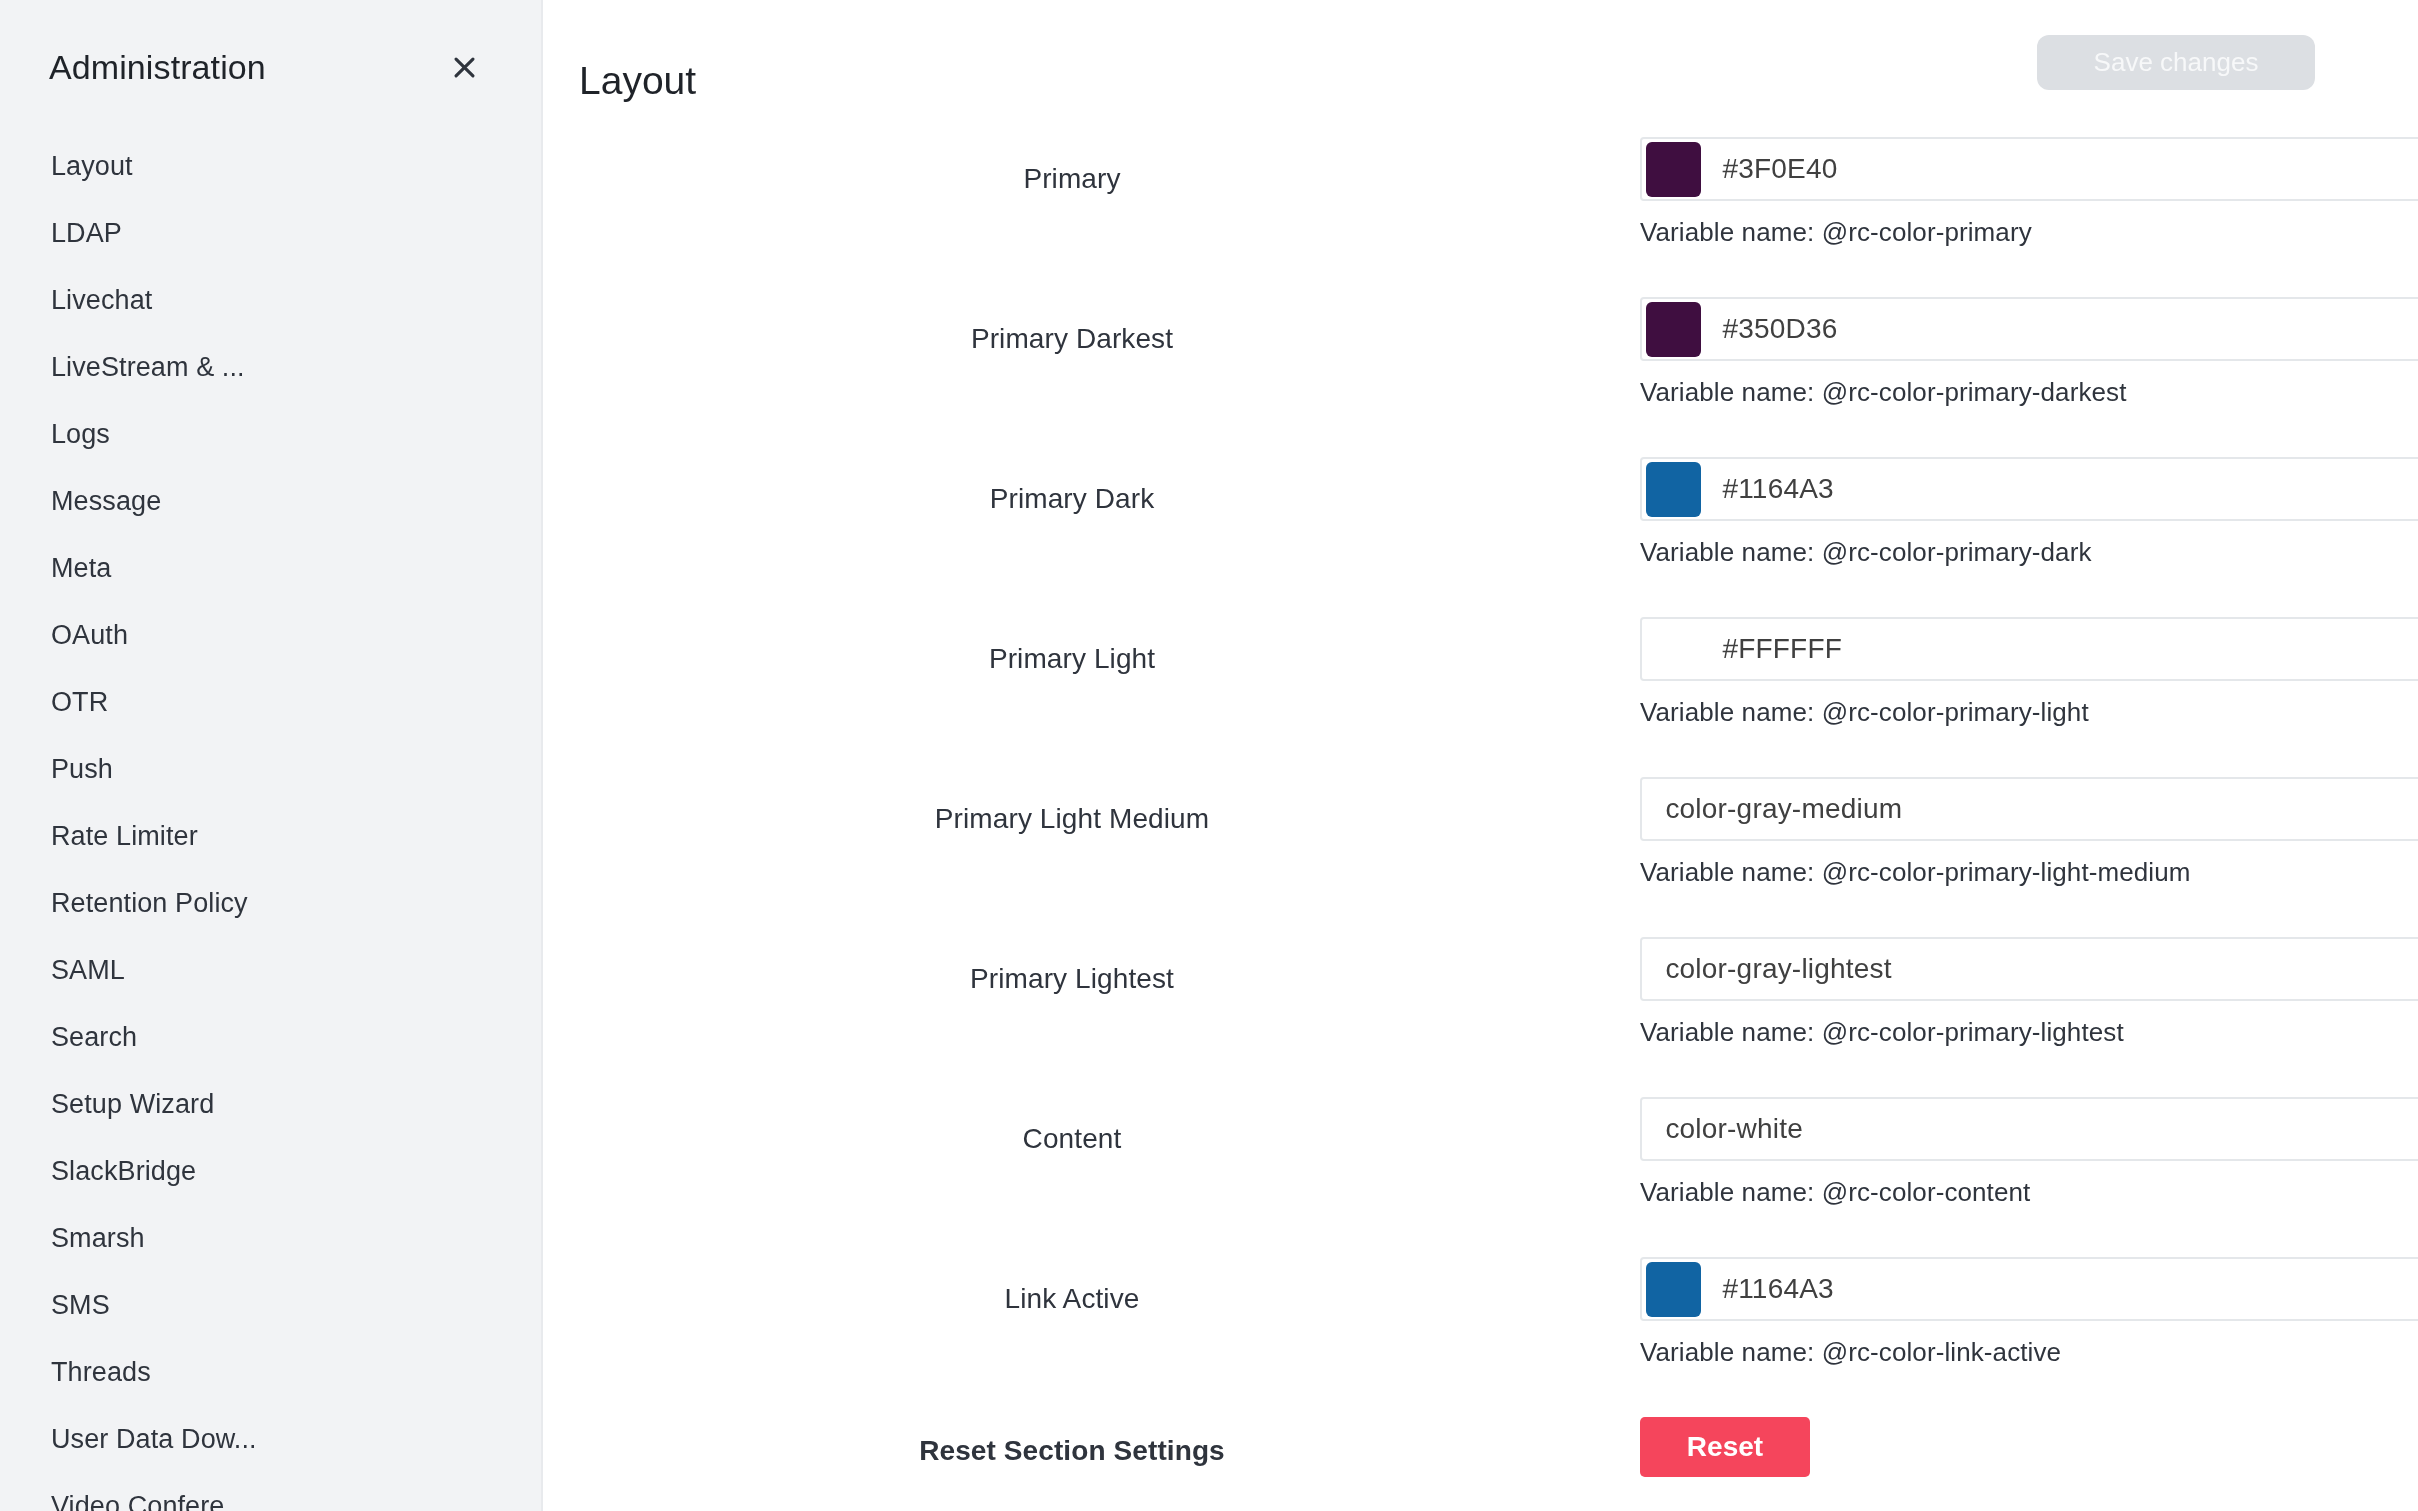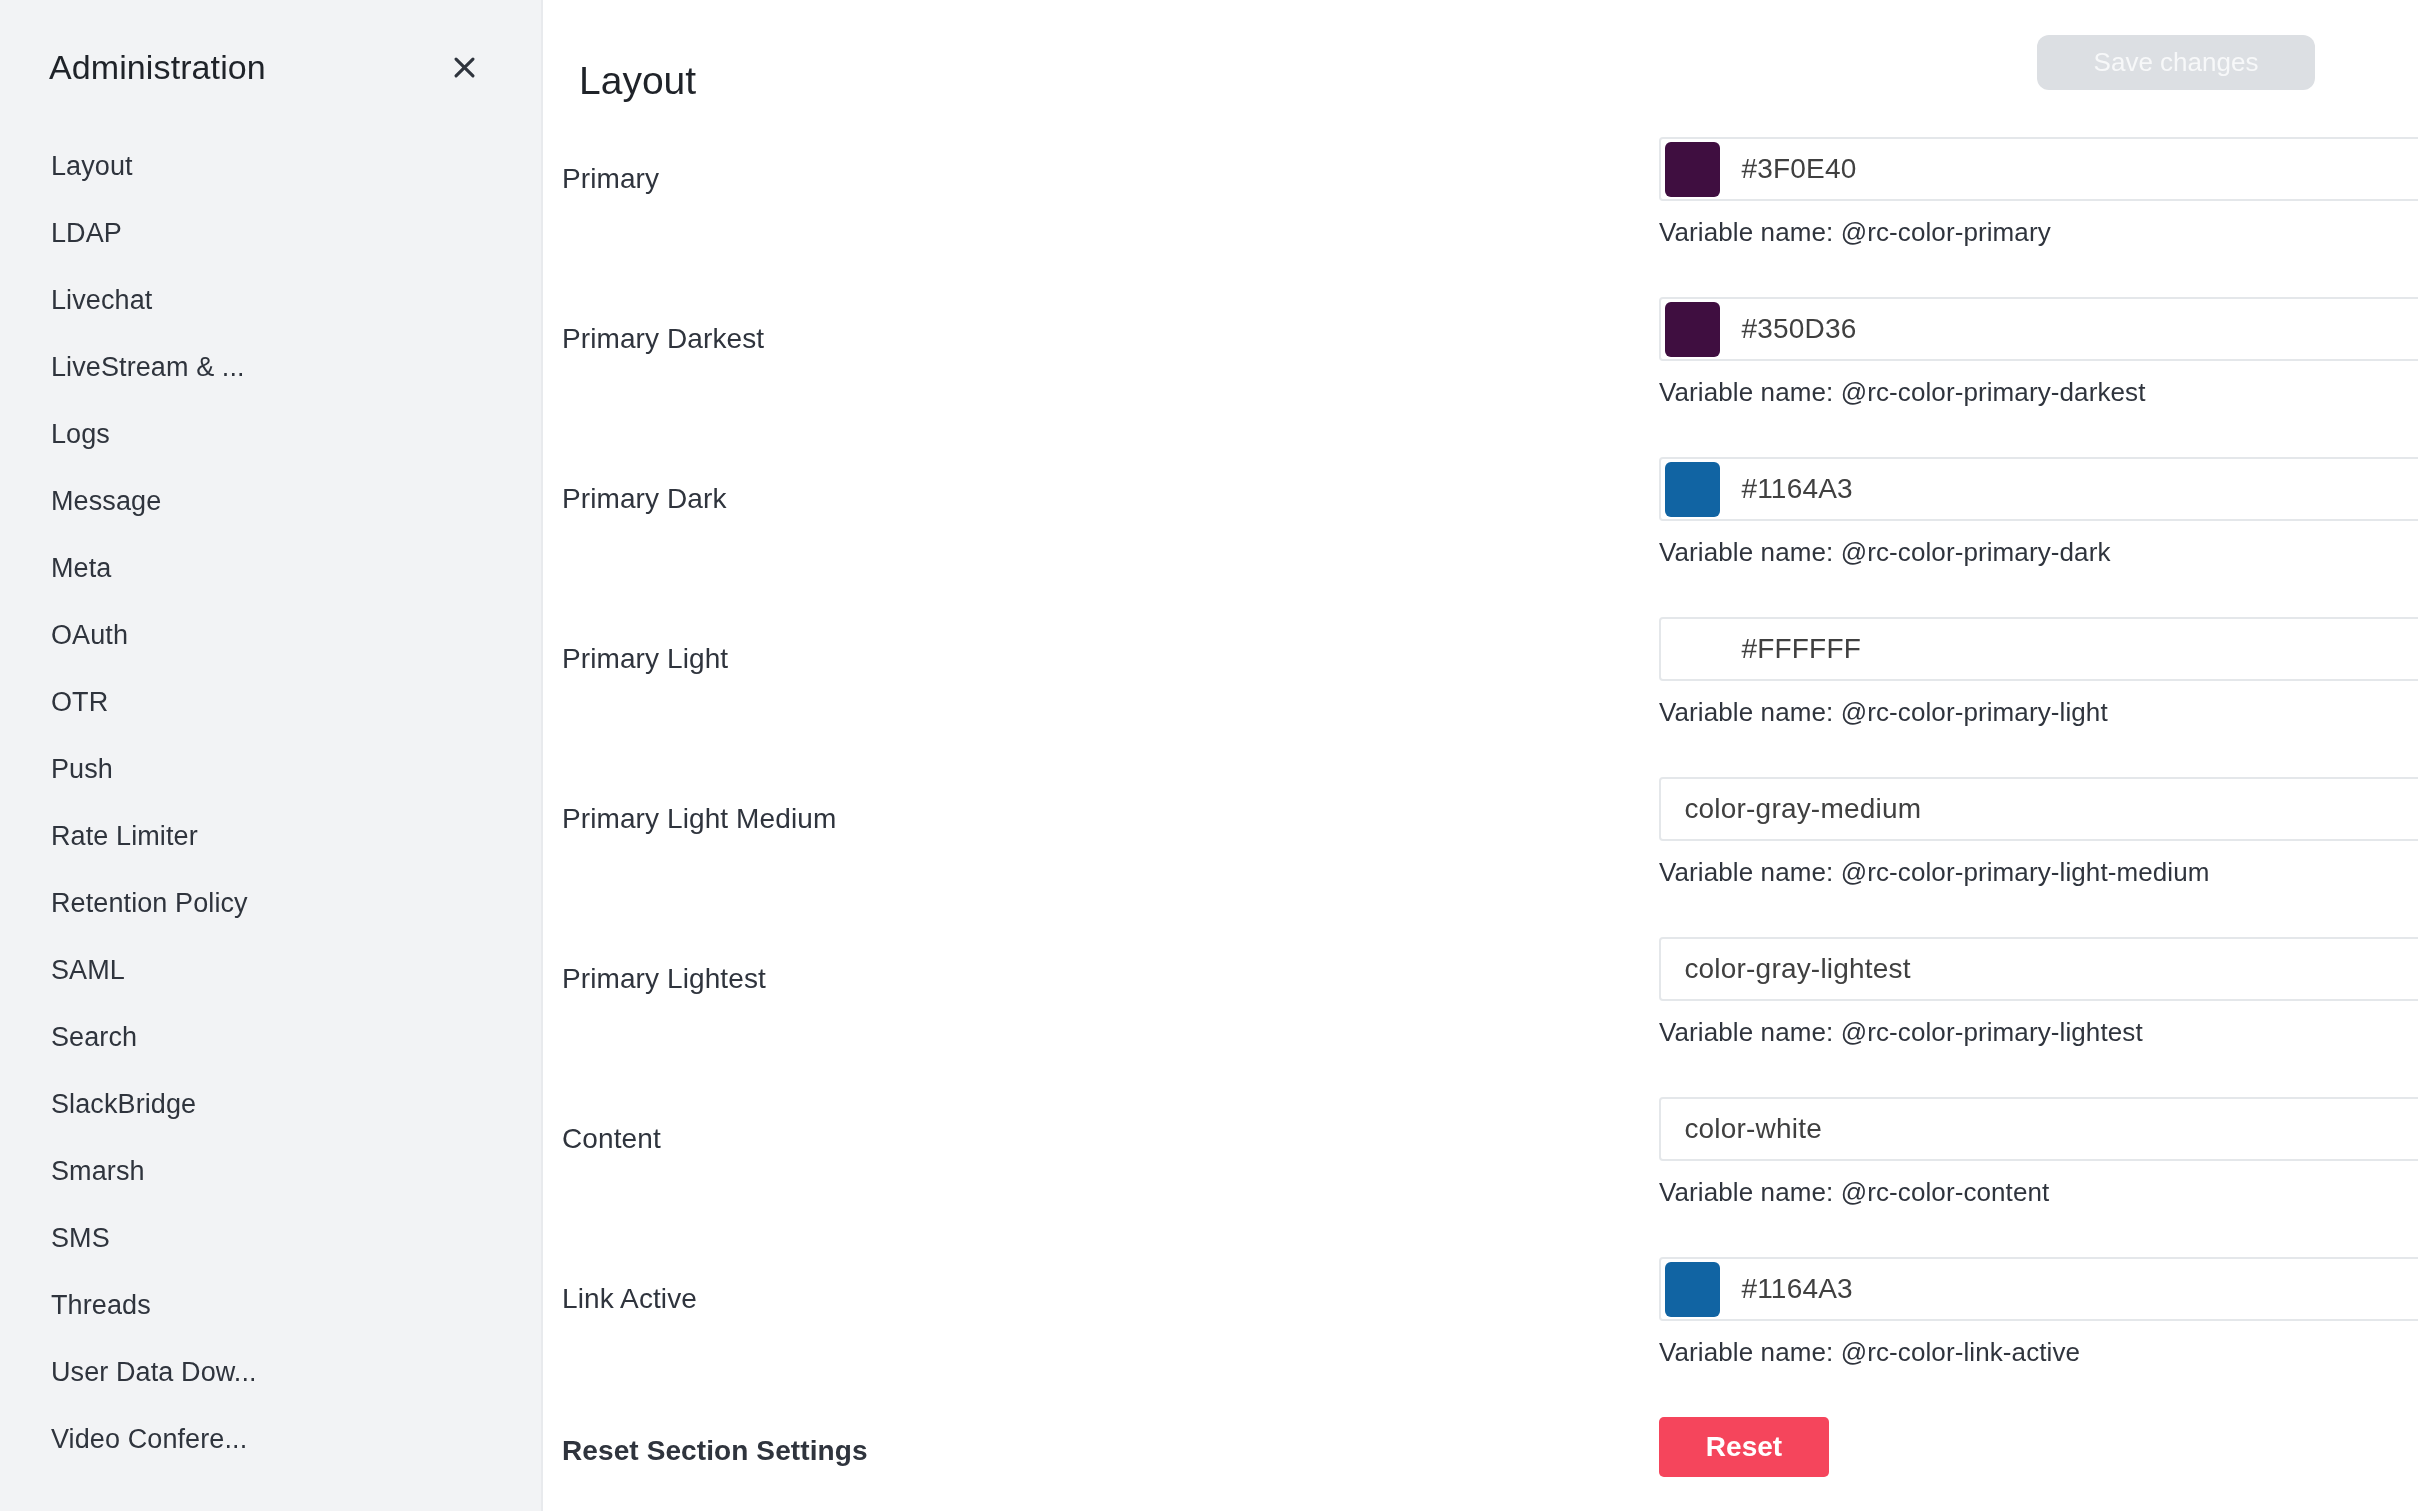--- a/index.html
+++ b/index.html
@@ -116,27 +116,26 @@
   .setting-row {
     display: flex;
     align-items: flex-start;
     margin-bottom: 0;
     position: relative;
     height: 160px;
   }
   .setting-label {
     width: 1097px;
     flex: 0 0 1097px;
-    text-align: left;
+    text-align: center;
     padding-right: 39px;
     font-size: 28px;
     color: #2f343d;
     padding-top: 26px;
     letter-spacing: 0.1px;
-    margin-left: 19px;
   }
   .setting-field {
     flex: 0 0 auto;
     position: relative;
     width: 819px;
   }
   .input-wrap {
     position: relative;
     display: flex;
     align-items: center;
@@ -243,20 +242,23 @@
         <li class="sidebar-item">
           <span class="sidebar-item-label">Retention Policy</span>
         </li>
         <li class="sidebar-item">
           <span class="sidebar-item-label">SAML</span>
         </li>
         <li class="sidebar-item">
           <span class="sidebar-item-label">Search</span>
         </li>
         <li class="sidebar-item">
+          <span class="sidebar-item-label">Setup Wizard</span>
+        </li>
+        <li class="sidebar-item">
           <span class="sidebar-item-label">SlackBridge</span>
         </li>
         <li class="sidebar-item">
           <span class="sidebar-item-label">Smarsh</span>
         </li>
         <li class="sidebar-item">
           <span class="sidebar-item-label">SMS</span>
         </li>
         <li class="sidebar-item">
           <span class="sidebar-item-label">Threads</span>

